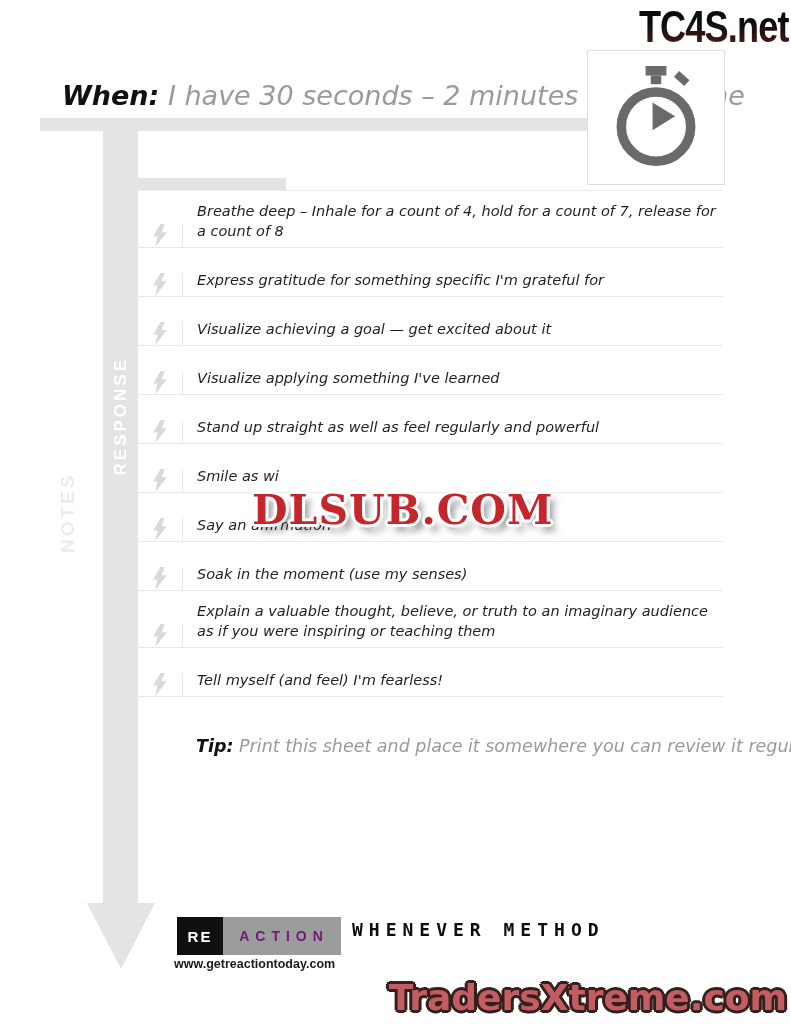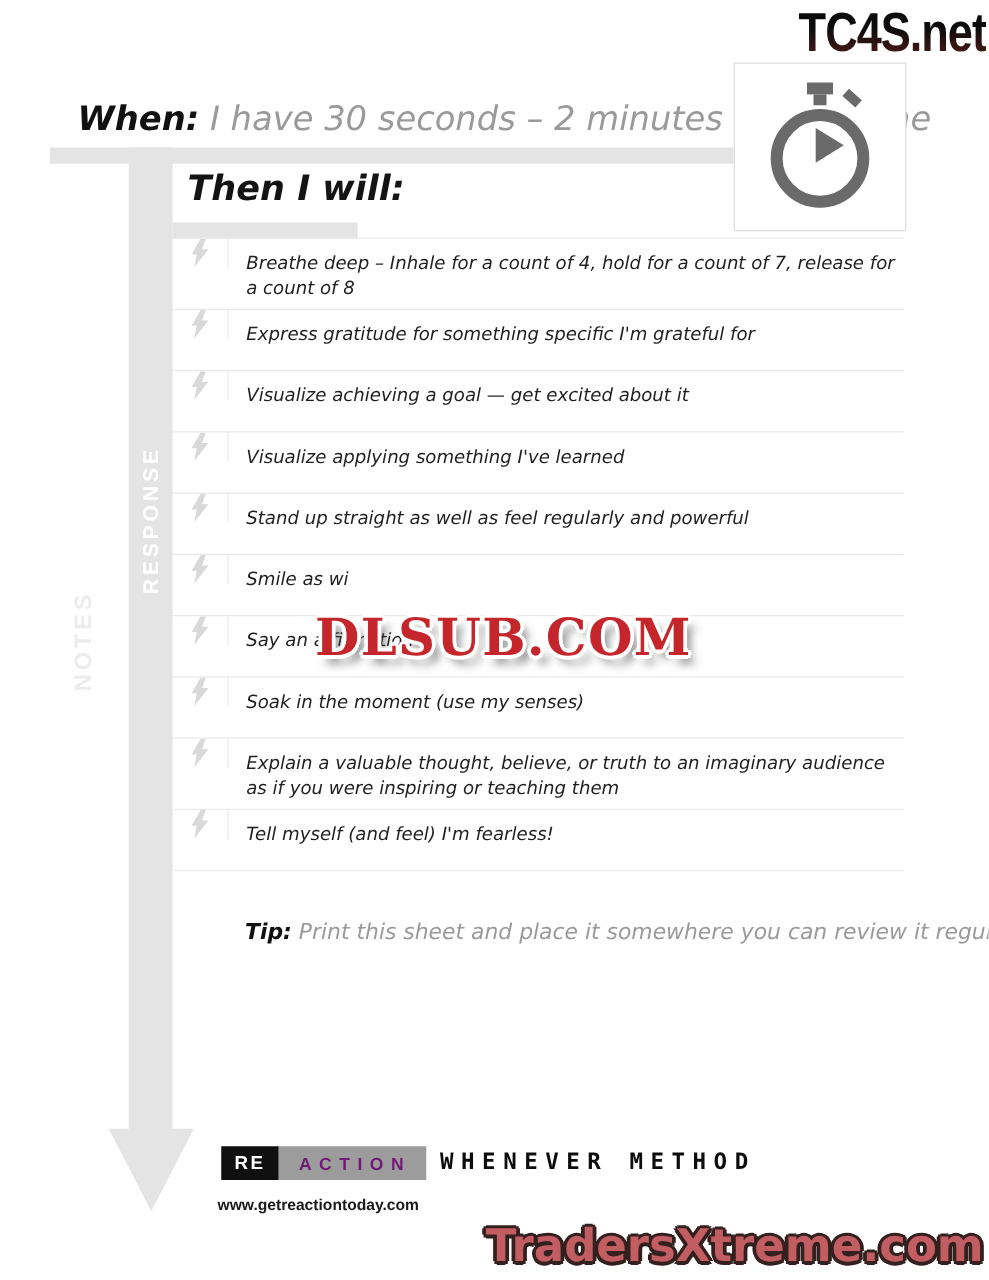--- a/index.html
+++ b/index.html
@@ -30,32 +30,32 @@
   #when-line .lbl{color:#111;font-weight:bold;}
   #when-line .val{color:#9a9a9a;}
 
   #stopwatch-box{position:absolute;left:587px;top:50px;width:136px;height:133px;
       background:#fff;border:1px solid #dedede;display:flex;align-items:center;justify-content:center;z-index:2;}
 
   #then-heading{position:absolute;left:150px;top:134px;font-size:28px;font-weight:600;color:#141414;}
 
   
   #action-list{position:absolute;left:137px;top:190px;width:586px;border-top:1px solid #ebebeb;z-index:3;}
-  .row{display:flex;min-height:48px;border-bottom:1px solid #e9e9e9;align-items:flex-start;}
+  .row{display:flex;min-height:48px;border-bottom:1px solid #e9e9e9;align-items:flex-end;}
   .bolt-cell{width:45px;flex:0 0 45px;border-right:1px solid #e9e9e9;
       display:flex;align-items:center;justify-content:center;}
   .text-cell{flex:1;padding:11px 4px 6px 14px;font-size:14.5px;color:#1f1f1f;line-height:1.35;}
 
   
   #tip-line{position:absolute;left:196px;top:736px;font-size:17.5px;white-space:nowrap;}
   #tip-line .lbl{color:#111;font-weight:bold;}
   #tip-line .val{color:#9a9a9a;}
 
   
-  #logo{position:absolute;left:177px;top:917px;display:flex;height:27px;z-index:2;}
+  #logo{position:absolute;left:177px;top:917px;display:flex;height:38px;z-index:2;}
   #logo .re{background:#101010;color:#fff;width:46px;display:flex;align-items:center;justify-content:center;
       font-weight:bold;font-size:15px;letter-spacing:2px;}
   #logo .action{background:#9c9c9c;color:#701a75;width:114px;display:flex;align-items:center;justify-content:center;
       font-weight:bold;font-size:14px;letter-spacing:6px;padding-left:4px;}
   #method-title{position:absolute;left:352px;top:919px;font-size:18px;font-weight:bold;
       letter-spacing:6px;color:#0d0d0d;font-family:"DejaVu Sans Mono",monospace;}
   #site-url{position:absolute;left:174px;top:957px;font-size:12.5px;font-weight:bold;color:#1a1a1a;}
 
   
   #wm-tc4s{position:absolute;right:2px;top:2px;font-size:44px;font-weight:bold;
@@ -102,21 +102,20 @@
           <rect x="48" y="4" width="24" height="11"></rect>
           <rect x="54" y="15" width="12" height="10"></rect>
           <rect x="82" y="14" width="16" height="9" transform="rotate(42 90 18)"></rect>
           <polygon points="56,46 82,62 56,78"></polygon>
         </g>
         <circle cx="60" cy="74" r="40" fill="none" stroke="#6a6a6a" stroke-width="11"></circle>
       </svg>
     </span>
   </div>
 
-  <div id="then-heading" class="hand">Then I will:</div>
 
   <div id="action-list">
     <div class="row">
       <div class="bolt-cell">
         <svg width="14" height="23" viewBox="0 0 13 22">
           <path d="M7 0 L0 12 H4 L2 22 L13 8 H8 L11 0 Z" fill="#d9d9d9"></path>
         </svg>
       </div>
       <div class="text-cell hand">Breathe deep – Inhale for a count of 4, hold for a count of 7, release for a count of 8</div>
     </div>

